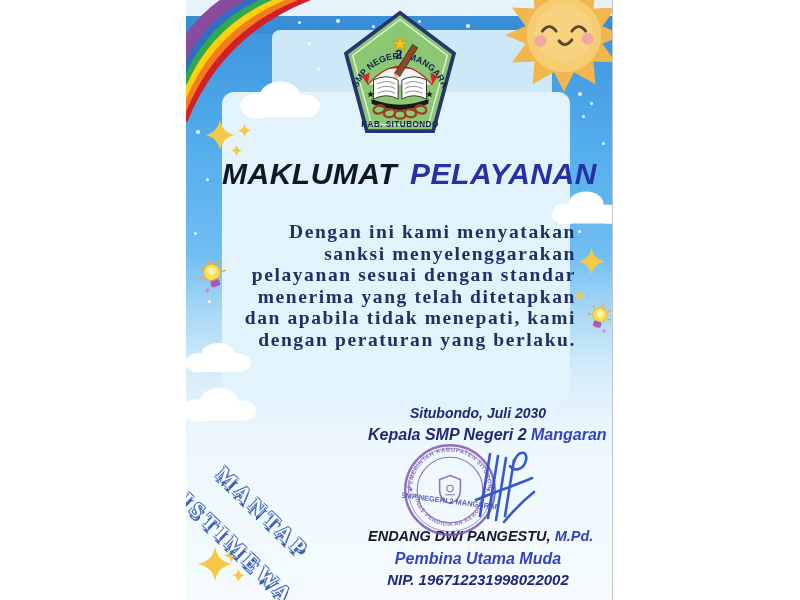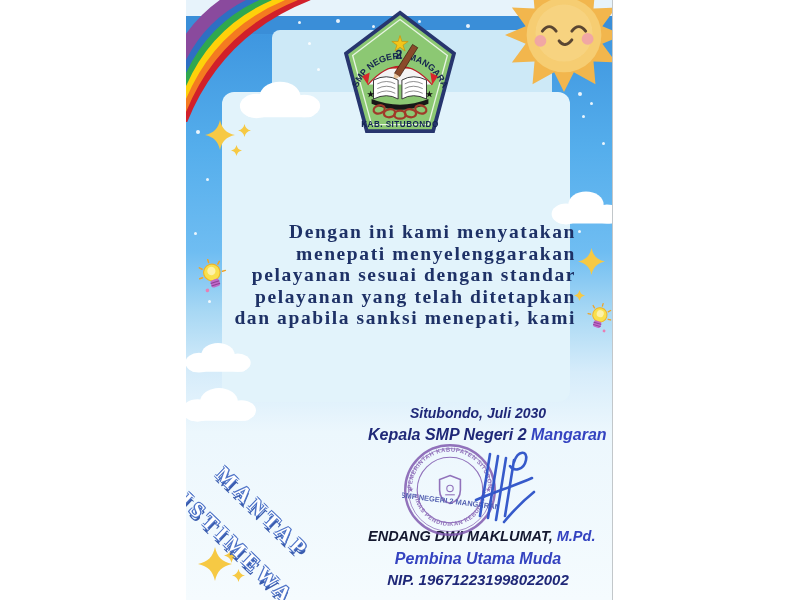--- a/index.html
+++ b/index.html
@@ -194,37 +194,41 @@
       <g stroke="#f0a428" stroke-width="2" stroke-linecap="round">
           <path d="M20,1 v4 M6,8 l3,3 M34,8 l-3,3 M2,22 h4 M34,22 h4"></path>
         </g>
       <circle cx="20" cy="19" r="11" fill="#f9e04e" stroke="#f0b428" stroke-width="1.5"></circle>
       <circle cx="20" cy="17" r="5.5" fill="#fdf2a8"></circle>
       <rect x="14" y="29" width="12" height="10" rx="3" fill="#c06ac8"></rect>
       <path d="M14,32.5 h12 M14,36 h12" stroke="#8d3f98" stroke-width="1.4"></path>
       <circle cx="33" cy="41" r="2.2" fill="#e87fb4"></circle>
     </svg>
 
+    <div class="title">
+      <span class="w1">MAKLUMAT</span><span class="w2">PELAYANAN</span>
+    </div>
 
     <div class="bodytext">
       <div>Dengan ini kami menyatakan</div>
-      <div>menepati menyelenggarakan</div>
+      <div>sanksi menyelenggarakan</div>
       <div>pelayanan sesuai dengan standar</div>
-      <div>pelayanan yang telah ditetapkan</div>
-      <div>dan apabila sanksi menepati, kami</div>
+      <div>menerima yang telah ditetapkan</div>
+      <div>dan apabila tidak menepati, kami</div>
+      <div>dengan peraturan yang berlaku.</div>
     </div>
 
     <div class="signoff">
       <div class="ln" style="top:405px;font-size:14px;">Situbondo, Juli 2030</div>
       <div class="ln" style="top:426px;font-size:16px;">
         <span>Kepala SMP Negeri 2</span>
         <span class="accent">Mangaran</span>
       </div>
       <div class="ln" style="top:528px;font-size:14.5px;color:#14182f;">
-        <span>ENDANG DWI MAKLUMAT,</span>
+        <span>ENDANG DWI PANGESTU,</span>
         <span class="accent">M.Pd.</span>
       </div>
       <div class="ln accent" style="top:550px;font-size:16px;">Pembina Utama Muda</div>
       <div class="ln" style="top:571px;font-size:15px;">NIP. 196712231998022002</div>
     </div>
 
     <svg class="spark" style="left:216px;top:442px;" width="96" height="96" viewBox="0 0 120 120">
       <g opacity="0.82">
         <circle cx="60" cy="60" r="56" fill="none" stroke="#7d55ad" stroke-width="3"></circle>
         <circle cx="60" cy="60" r="52" fill="none" stroke="#7d55ad" stroke-width="1"></circle>

